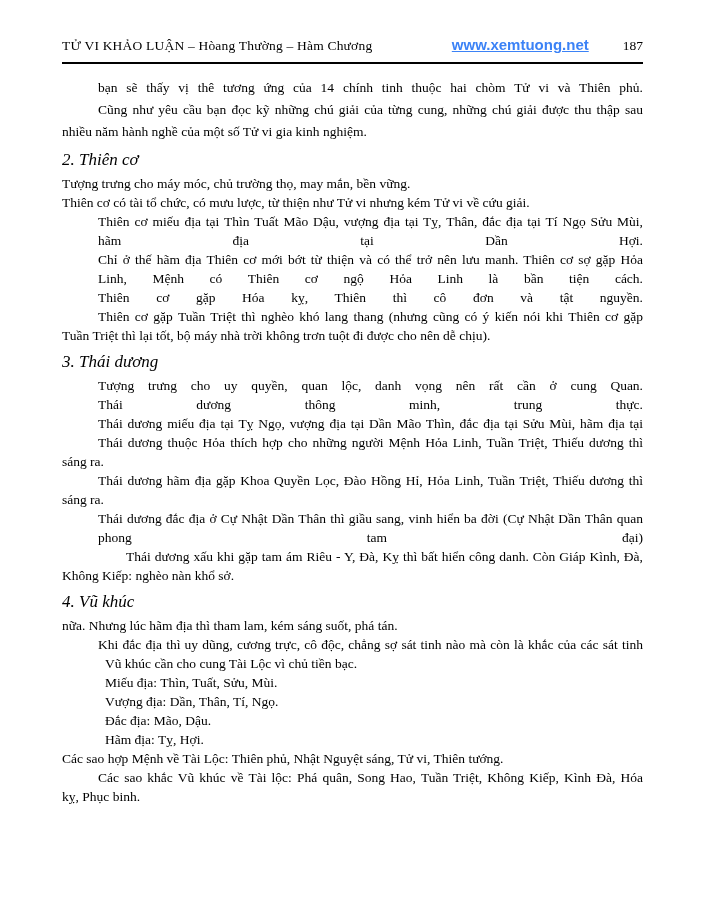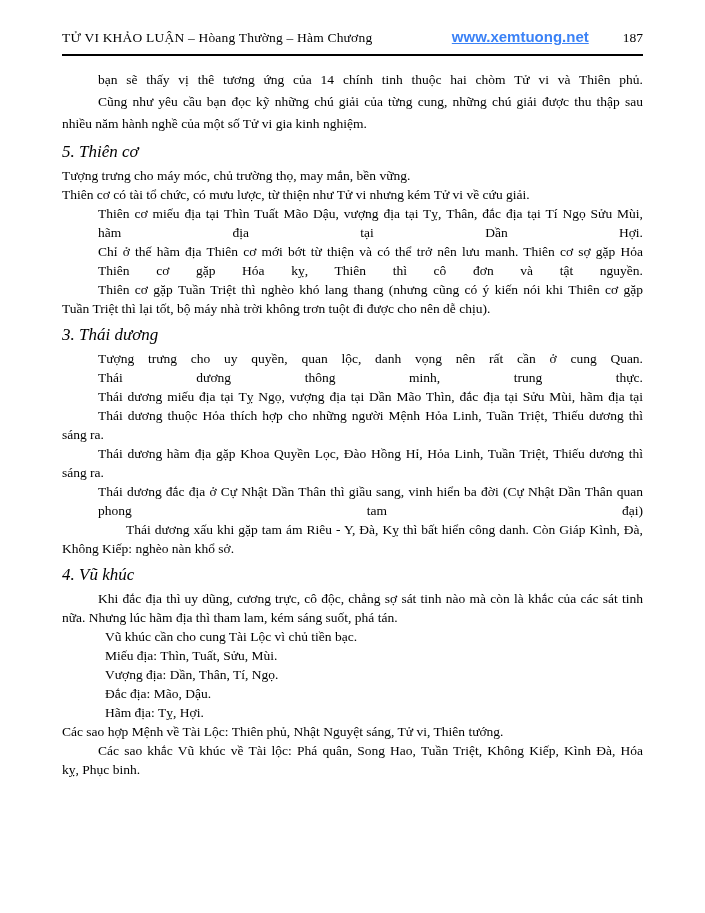--- a/index.html
+++ b/index.html
@@ -6,21 +6,21 @@
   body {
     width: 705px; height: 913px;
     background: #ffffff;
     overflow: hidden;
     font-family: "Liberation Serif", "DejaVu Serif", serif;
     color: #000000;
   }
   .page {
     box-sizing: border-box;
     width: 705px; height: 913px;
-    padding: 28px 62px 0 62px;
+    padding: 36px 62px 0 62px;
   }
   .page-header {
     display: flex;
     align-items: baseline;
     border-bottom: 2px solid #000000;
     padding-bottom: 8px;
   }
   .book-title {
     font-size: 13.5px;
     letter-spacing: 0.2px;
@@ -79,27 +79,28 @@
   </header>
 
   <main class="page-body">
 
     <p class="para intro">
       <span class="line fill">bạn sẽ thấy vị thê tương ứng của 14 chính tinh thuộc hai chòm Tử vi và Thiên phủ.</span>
       <span class="line fill">Cũng như yêu cầu bạn đọc kỹ những chú giải của từng cung, những chú giải được thu thập sau</span>
       <span class="line">nhiều năm hành nghề của một số Tử vi gia kinh nghiệm.</span>
     </p>
 
-    <h2 class="section-heading">5. Thiên cơ</h2>
+    <h2 class="section-heading">2. Thiên cơ</h2>
     <div class="para">
       <span class="line">Tượng trưng cho máy móc, chủ trường thọ, may mắn, bền vững.</span>
       <span class="line">Thiên cơ có tài tổ chức, có mưu lược, từ thiện như Tử vi nhưng kém Tử vi về cứu giải.</span>
       <span class="line fill">Thiên cơ miếu địa tại Thìn Tuất Mão Dậu, vượng địa tại Tỵ, Thân, đắc địa tại Tí Ngọ Sửu Mùi,</span>
       <span class="line fill">hãm địa tại Dần Hợi.</span>
       <span class="line fill">Chỉ ở thế hãm địa Thiên cơ mới bớt từ thiện và có thể trở nên lưu manh. Thiên cơ sợ gặp Hỏa</span>
+      <span class="line fill">Linh, Mệnh có Thiên cơ ngộ Hỏa Linh là bần tiện cách.</span>
       <span class="line fill">Thiên cơ gặp Hóa kỵ, Thiên thì cô đơn và tật nguyền.</span>
       <span class="line fill">Thiên cơ gặp Tuần Triệt thì nghèo khó lang thang (nhưng cũng có ý kiến nói khi Thiên cơ gặp</span>
       <span class="line">Tuần Triệt thì lại tốt, bộ máy nhà trời không trơn tuột đi được cho nên dễ chịu).</span>
     </div>
 
     <h2 class="section-heading">3. Thái dương</h2>
     <div class="para">
       <span class="line fill">Tượng trưng cho uy quyền, quan lộc, danh vọng nên rất cần ở cung Quan.</span>
       <span class="line fill">Thái dương thông minh, trung thực.</span>
       <span class="line fill">Thái dương miếu địa tại Tỵ Ngọ, vượng địa tại Dần Mão Thìn, đắc địa tại Sửu Mùi, hãm địa tại</span>
@@ -108,22 +109,22 @@
       <span class="line fill">Thái dương hãm địa gặp Khoa Quyền Lọc, Đào Hồng Hỉ, Hỏa Linh, Tuần Triệt, Thiếu dương thì</span>
       <span class="line">sáng ra.</span>
       <span class="line fill">Thái dương đắc địa ở Cự Nhật Dần Thân thì giầu sang, vinh hiển ba đời (Cự Nhật Dần Thân quan</span>
       <span class="line fill">phong tam đại)</span>
       <span class="line fill ind-sm">Thái dương xấu khi gặp tam ám Riêu - Y, Đà, Kỵ thì bất hiển công danh. Còn Giáp Kình, Đà,</span>
       <span class="line">Không Kiếp: nghèo nàn khổ sở.</span>
     </div>
 
     <h2 class="section-heading">4. Vũ khúc</h2>
     <div class="para">
+      <span class="line">nữa. Nhưng lúc hãm địa thì tham lam, kém sáng suốt, phá tán.</span>
       <span class="line fill">Khi đắc địa thì uy dũng, cương trực, cô độc, chẳng sợ sát tinh nào mà còn là khắc của các sát tinh</span>
-      <span class="line">nữa. Nhưng lúc hãm địa thì tham lam, kém sáng suốt, phá tán.</span>
       <span class="line ind-lg">Vũ khúc cần cho cung Tài Lộc vì chủ tiền bạc.</span>
       <span class="line ind-lg">Miếu địa: Thìn, Tuất, Sửu, Mùi.</span>
       <span class="line ind-lg">Vượng địa: Dần, Thân, Tí, Ngọ.</span>
       <span class="line ind-lg">Đắc địa: Mão, Dậu.</span>
       <span class="line ind-lg">Hãm địa: Tỵ, Hợi.</span>
       <span class="line">Các sao hợp Mệnh về Tài Lộc: Thiên phủ, Nhật Nguyệt sáng, Tử vi, Thiên tướng.</span>
       <span class="line fill">Các sao khắc Vũ khúc về Tài lộc: Phá quân, Song Hao, Tuần Triệt, Không Kiếp, Kình Đà, Hóa</span>
       <span class="line">kỵ, Phục binh.</span>
     </div>
 

